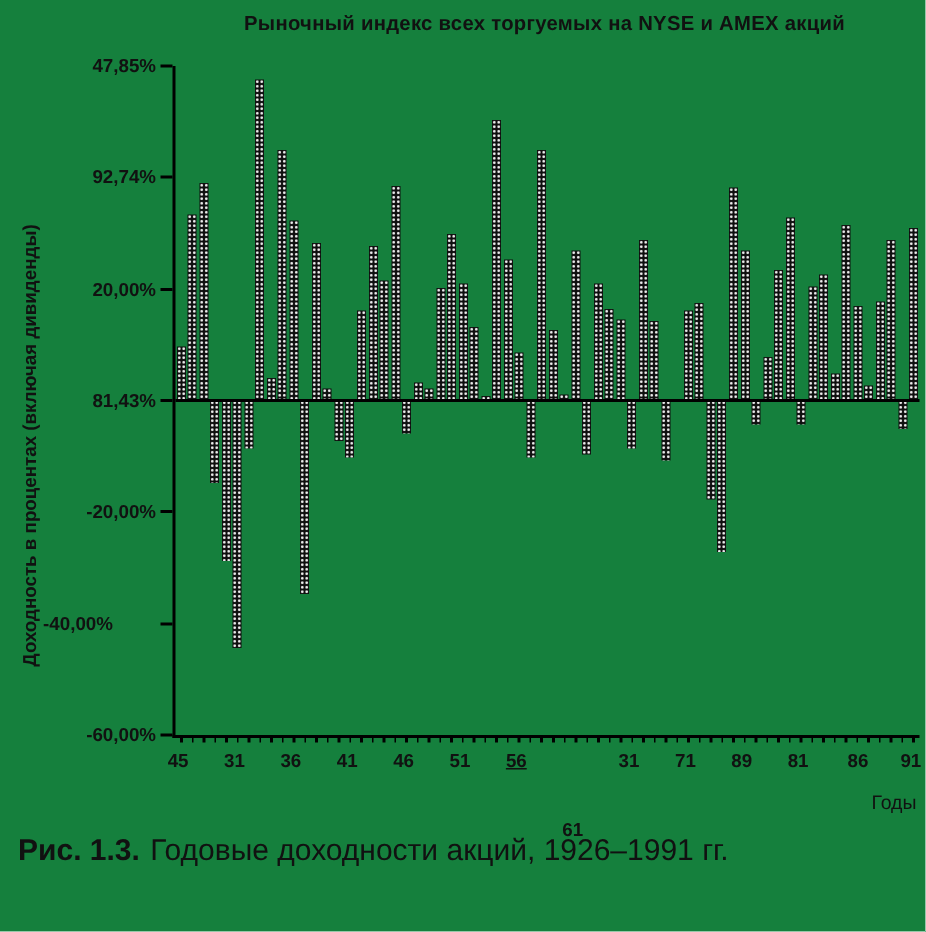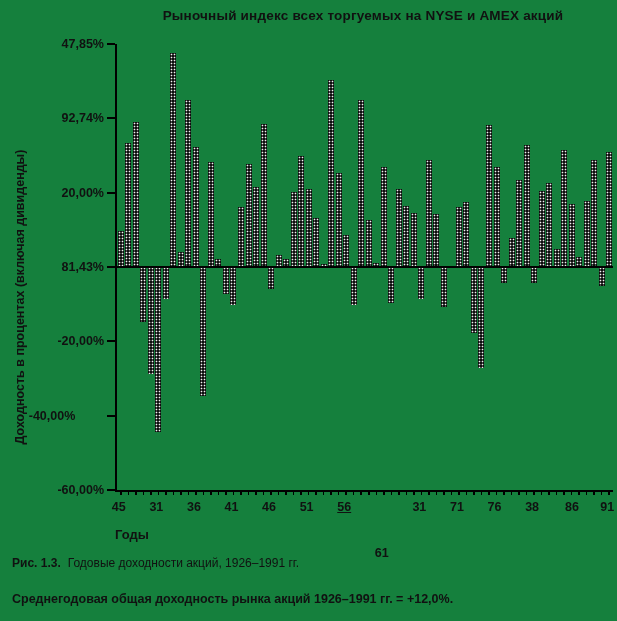--- a/index.html
+++ b/index.html
@@ -35,25 +35,25 @@
   .xtick{position:absolute;top:446px;width:1.5px;height:5px;background:#000;}
   .ylab{
     position:absolute;left:0;width:104px;text-align:right;
     font-size:12.5px;font-weight:600;transform:translateY(-50%);
   }
   .xlab{
     position:absolute;width:34px;text-align:center;font-size:12.5px;font-weight:600;
     transform:translateX(-50%);
   }
   .xaxis-title{
-    position:absolute;left:115px;top:527px;width:496px;text-align:left;
-    font-size:13px;font-weight:700;
+    position:absolute;left:115px;top:527px;width:496px;text-align:right;
+    font-size:13px;font-weight:400;
   }
   .caption{
-    position:absolute;left:12px;top:556px;font-size:12px;
+    position:absolute;left:12px;top:556px;font-size:20px;
   }
   .cap-bold{font-weight:700;margin-right:7px;}
   .footnote{
     position:absolute;left:12px;top:592px;font-size:12.5px;font-weight:600;
   }
 </style>
 </head>
 <body>
 
 <div class="page">
@@ -224,27 +224,26 @@
       <div class="xlab" style="left: 118.758px; top: 500px;">45</div>
       <div class="xlab" style="left: 156.333px; top: 500px;">31</div>
       <div class="xlab" style="left: 193.909px; top: 500px;">36</div>
       <div class="xlab" style="left: 231.485px; top: 500px;">41</div>
       <div class="xlab" style="left: 269.061px; top: 500px;">46</div>
       <div class="xlab" style="left: 306.636px; top: 500px;">51</div>
       <div class="xlab" style="left: 344.212px; top: 500px; text-decoration: underline;">56</div>
       <div class="xlab" style="left: 381.788px; top: 500px; margin-top: 46px;">61</div>
       <div class="xlab" style="left: 419.364px; top: 500px;">31</div>
       <div class="xlab" style="left: 456.939px; top: 500px;">71</div>
-      <div class="xlab" style="left: 494.515px; top: 500px;">76</div>
-      <div class="xlab" style="left: 532.091px; top: 500px;">38</div>
+      <div class="xlab" style="left: 494.515px; top: 500px;">89</div>
+      <div class="xlab" style="left: 532.091px; top: 500px;">81</div>
       <div class="xlab" style="left: 572px; top: 500px;">86</div>
       <div class="xlab" style="left: 607.242px; top: 500px;">91</div>
     </div>
 
   <div class="xaxis-title">Годы</div>
 
   <div class="caption">
     <span class="cap-bold">Рис. 1.3.</span><span>Годовые доходности акций, 1926–1991 гг.</span>
   </div>
 
-  <div class="footnote">Среднегодовая общая доходность рынка акций 1926–1991 гг. = +12,0%.</div>
 
 </div>
 
 </body></html>

